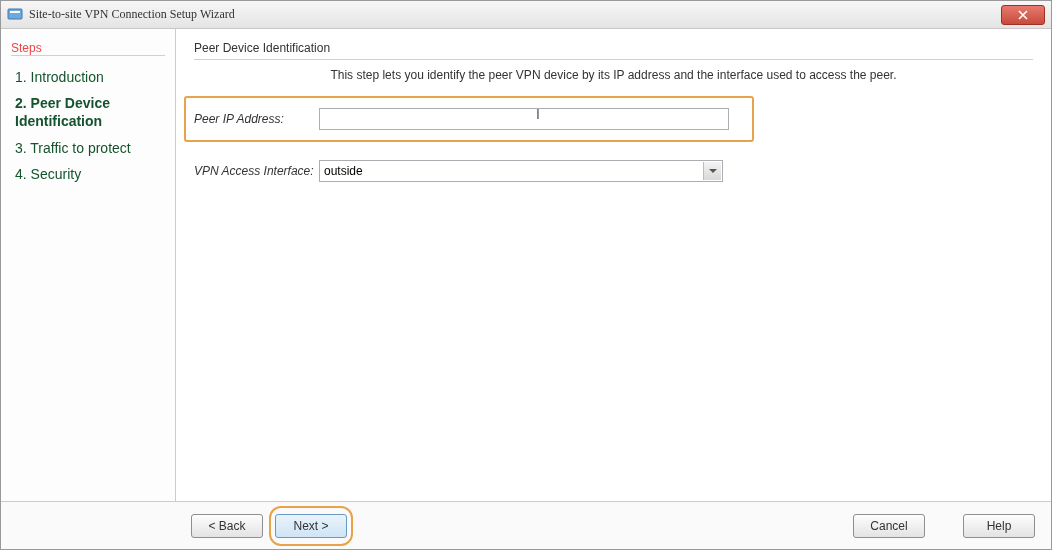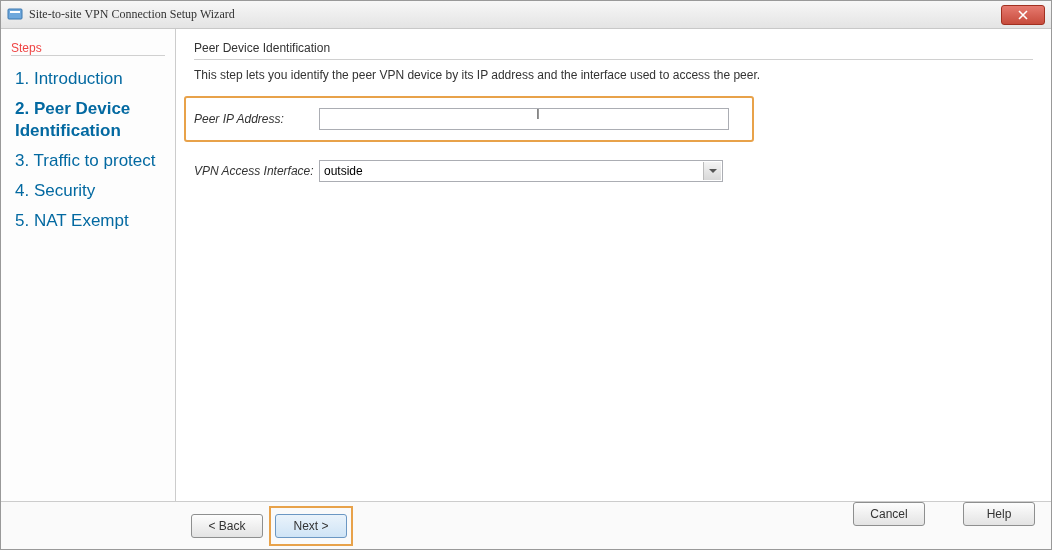--- a/index.html
+++ b/index.html
@@ -76,22 +76,22 @@
       font-size: 12px;
       color: #ef4444;
       margin-bottom: 6px;
       border-bottom: 1px solid #d0d0d0;
     }
     .steps-list {
       list-style: none;
       margin-top: 8px;
     }
     .step-item {
-      font-size: 17px;
-      color: #0369a1;
+      font-size: 14px;
+      color: #14532d;
       padding: 4px 0 4px 4px;
       line-height: 1.3;
     }
     .step-item.active {
       font-weight: bold;
     }
     .main-panel {
       flex: 1;
       padding: 12px 18px 0 18px;
       display: flex;
@@ -101,20 +101,21 @@
       font-size: 12px;
       color: #333;
       padding-bottom: 4px;
       border-bottom: 1px solid #d0d0d0;
       margin-bottom: 8px;
     }
     .panel-desc {
       font-size: 12px;
       color: #333;
       margin-bottom: 14px;
+      text-align: center;
     }
     .form-row {
       display: flex;
       align-items: center;
       margin-bottom: 18px;
     }
     .form-row.highlighted {
       border: 2px solid #e8a24a;
       border-radius: 3px;
       padding: 10px 8px;
@@ -163,20 +164,21 @@
       align-items: center;
       justify-content: center;
     }
     .panel-fill {
       flex: 1;
     }
     .button-bar {
       height: 48px;
       border-top: 1px solid #ccc;
       display: flex;
+      align-items: center;
       padding: 0 16px 0 190px;
       background: #fafafa;
     }
     .btn {
       height: 24px;
       min-width: 72px;
       padding: 0 10px;
       border: 1px solid #8e8f8f;
       border-radius: 3px;
       background: linear-gradient(to bottom, #fdfdfd, #e3e3e3);
@@ -191,21 +193,21 @@
     .btn.primary {
       background: linear-gradient(to bottom, #eaf3fb, #cfe4f6);
       border-color: #6b97c3;
     }
     .btn-group-left {
       display: flex;
       align-items: center;
     }
     .next-highlight {
       border: 2px solid #e8a24a;
-      border-radius: 0;
+      border-radius: 12px;
       padding: 6px 4px;
       display: inline-flex;
     }
     .btn-group-right {
       margin-left: auto;
       display: flex;
       gap: 32px;
     }
     .cursor-ibeam {
       position: absolute;
@@ -246,24 +248,20 @@
           <span>Peer Device Identification</span>
         </li>
         <li class="step-item">
           <span>3.</span>
           <span>Traffic to protect</span>
         </li>
         <li class="step-item">
           <span>4.</span>
           <span>Security</span>
         </li>
-        <li class="step-item">
-          <span>5.</span>
-          <span>NAT Exempt</span>
-        </li>
       </ol>
     </div>
 
     <div class="main-panel">
       <div class="panel-title">Peer Device Identification</div>
       <div class="panel-desc">This step lets you identify the peer VPN device by its IP address and the interface used to access the peer.</div>
 
       <div class="form-row highlighted" style="position:relative;">
         <label class="form-label">Peer IP Address:</label>
         <input type="text" class="text-input" value="" style="">

